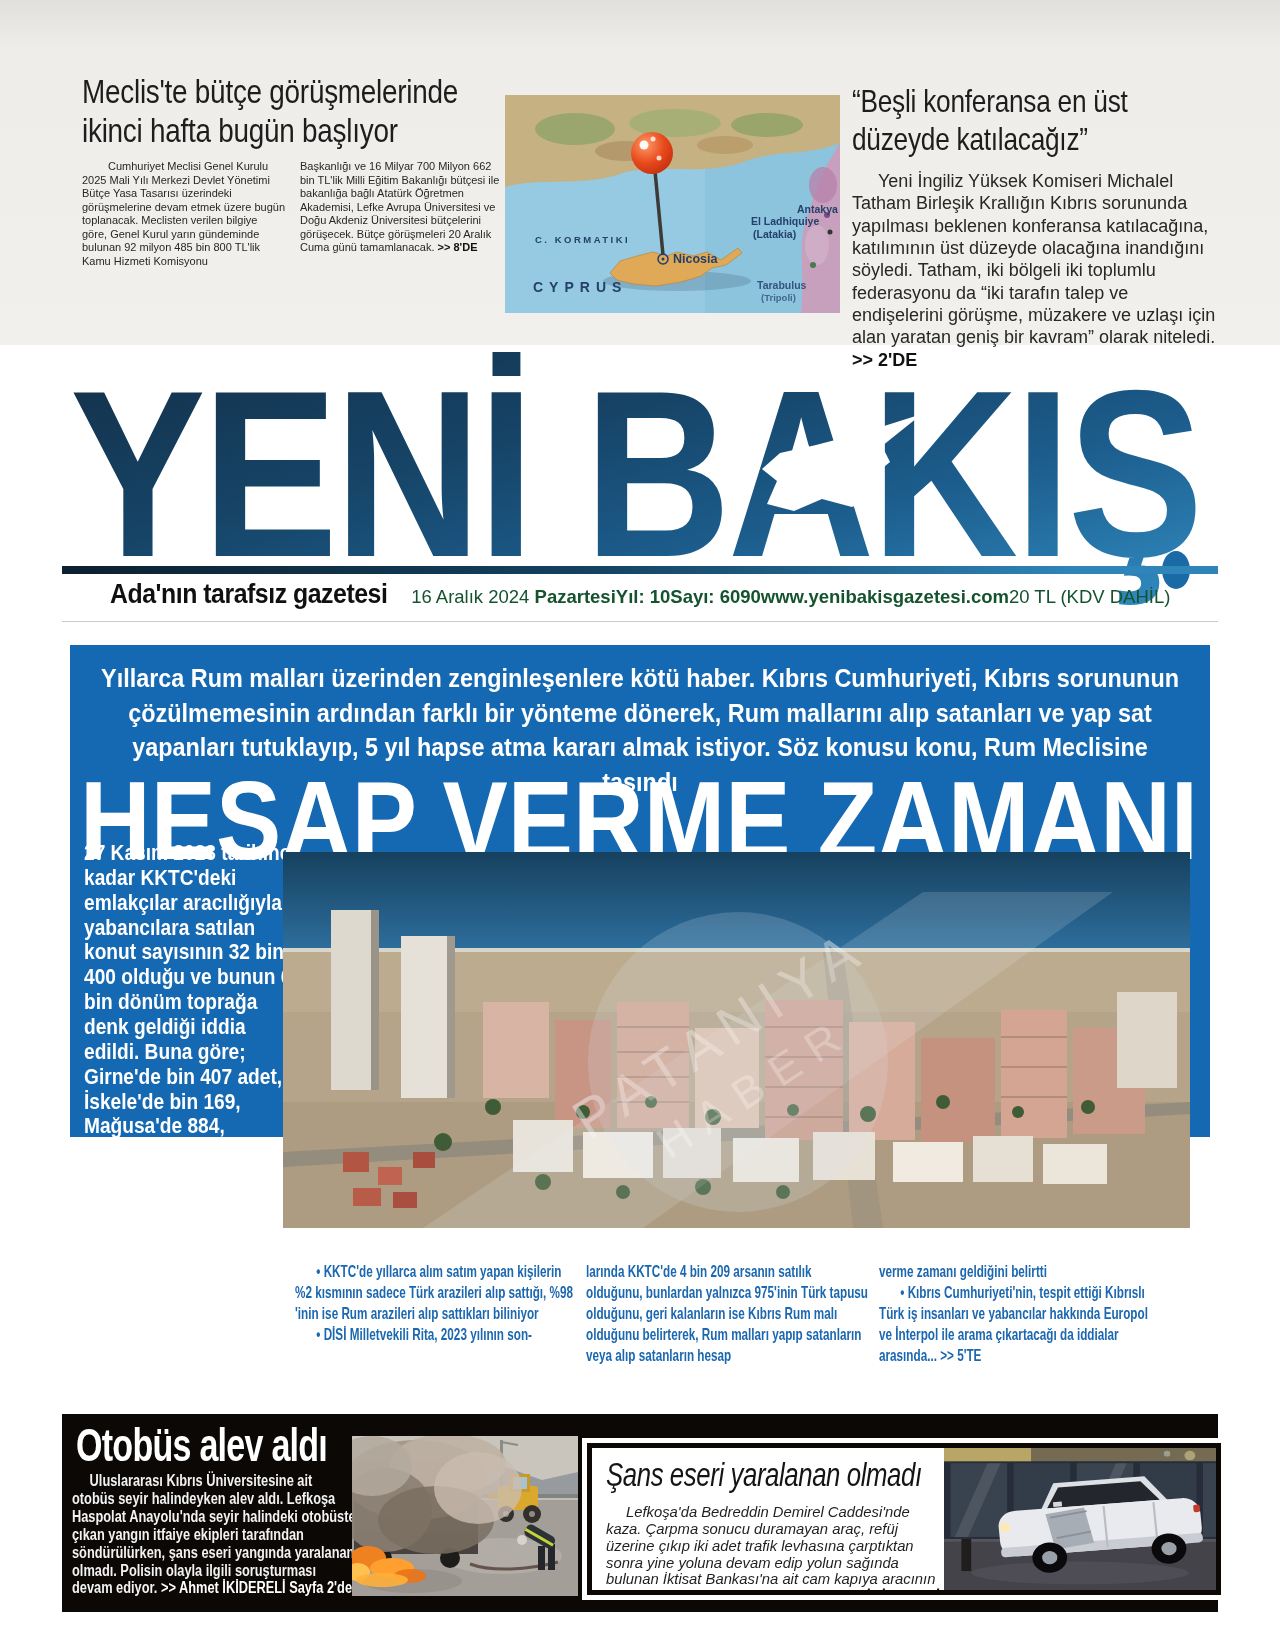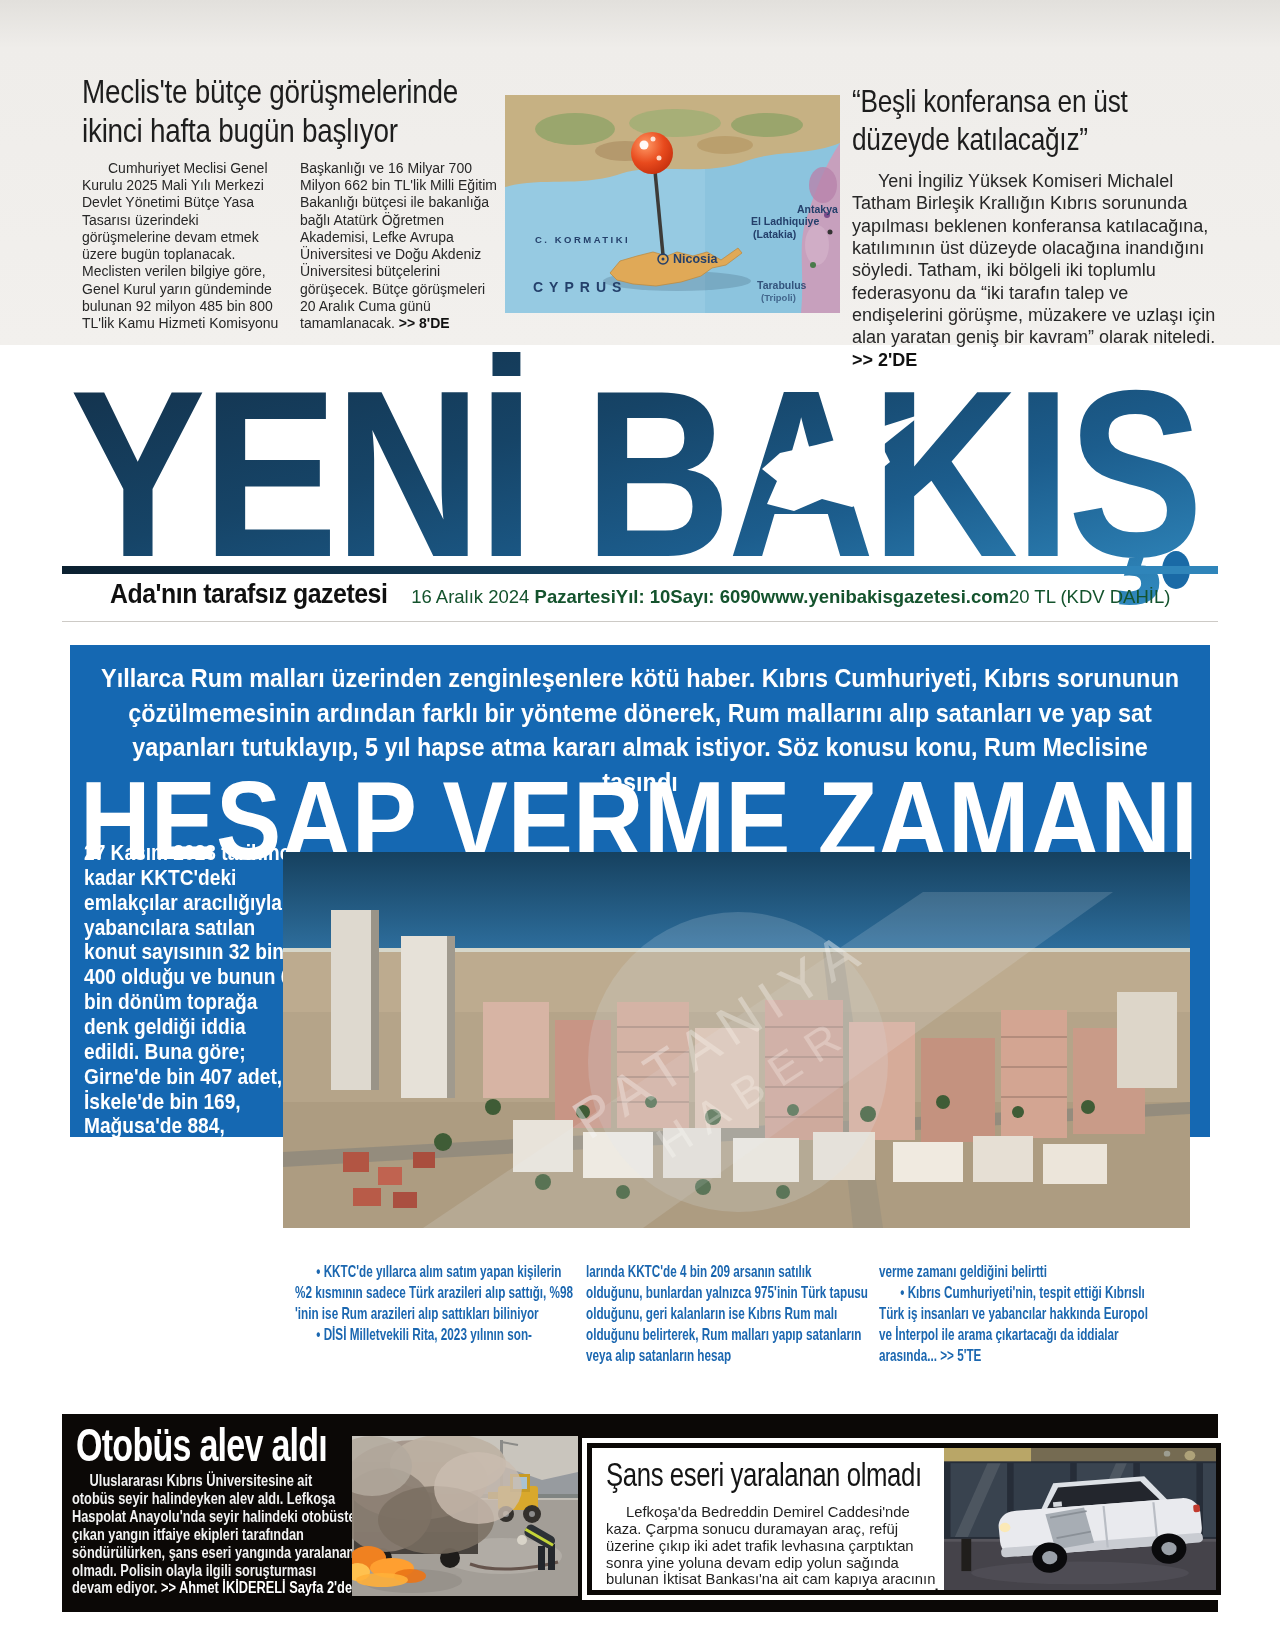--- a/index.html
+++ b/index.html
@@ -7,21 +7,21 @@
     width:1280px;height:1635px;position:relative;overflow:hidden;
     background:#ffffff;font-family:"Liberation Sans",sans-serif;
   }
   
   .top-section{position:absolute;left:0;top:0;width:1280px;height:345px;
     background:linear-gradient(180deg,#e2e0dc 0%,#efedea 14%,#f2f0ed 100%);}
   .tl-headline{position:absolute;left:82px;top:72px;width:520px;
     font-size:34px;line-height:1.16;color:#1d1d1d;letter-spacing:-0.3px;
     transform:scaleX(.82);transform-origin:left top;}
   .tl-body{position:absolute;left:82px;top:160px;width:422px;display:flex;gap:15px;}
-  .tl-col{width:203px;font-size:14px;line-height:1.23;color:#272727;}
+  .tl-col{width:203px;font-size:11px;line-height:1.23;color:#272727;}
   .tl-col p{margin:0;}
   .indent-first{text-indent:26px;}
   .jump{font-weight:bold;color:#111;}
   .tr-headline{position:absolute;left:852px;top:82px;width:362px;
     font-size:32px;line-height:1.2;color:#1d1d1d;letter-spacing:-0.3px;
     transform:scaleX(.82);transform-origin:left top;}
   .tr-body{position:absolute;left:852px;top:170px;width:372px;
     font-size:18px;line-height:1.24;color:#272727;}
   .tr-body p{margin:0;}
   .map-photo{position:absolute;left:505px;top:95px;width:335px;height:218px;}
@@ -60,21 +60,21 @@
   .black-band{position:absolute;left:62px;top:1414px;width:1156px;height:198px;background:#0b0806;}
   .bl-headline{position:absolute;left:14px;top:4px;white-space:nowrap;
     font-size:46px;font-weight:bold;color:#ffffff;letter-spacing:-1px;
     transform:scaleX(.74);transform-origin:left top;}
   .bl-body{position:absolute;left:10px;top:58px;width:356px;
     font-size:16px;font-weight:bold;color:#f2f2f2;line-height:1.12;
     text-indent:22px;transform:scaleX(.8);transform-origin:left top;}
   .bl-body .jump{color:#fff;}
   .bus-photo{position:absolute;left:290px;top:22px;width:226px;height:160px;}
   .br-card{position:absolute;left:520px;top:24px;width:644px;height:162px;
-    background:#fff;padding:5px;box-sizing:border-box;}
+    background:#fff;padding:5px;box-sizing:border-box;font-style:italic;}
   .br-inner{border:5px solid #0b0806;width:100%;height:100%;box-sizing:border-box;
     display:flex;background:#fff;overflow:hidden;}
   .br-text{width:352px;padding:8px 6px 0 14px;box-sizing:border-box;}
   .br-headline{font-size:33px;color:#141414;letter-spacing:-0.5px;white-space:nowrap;
     transform:scaleX(.78);transform-origin:left top;margin:0;}
   .br-body{margin:10px 0 0 0;font-size:14.8px;line-height:1.14;color:#1f1f1f;
     width:336px;text-indent:20px;}
   .car-photo{flex:1;height:100%;}
   svg text{font-family:"Liberation Sans",sans-serif;}
 </style>

